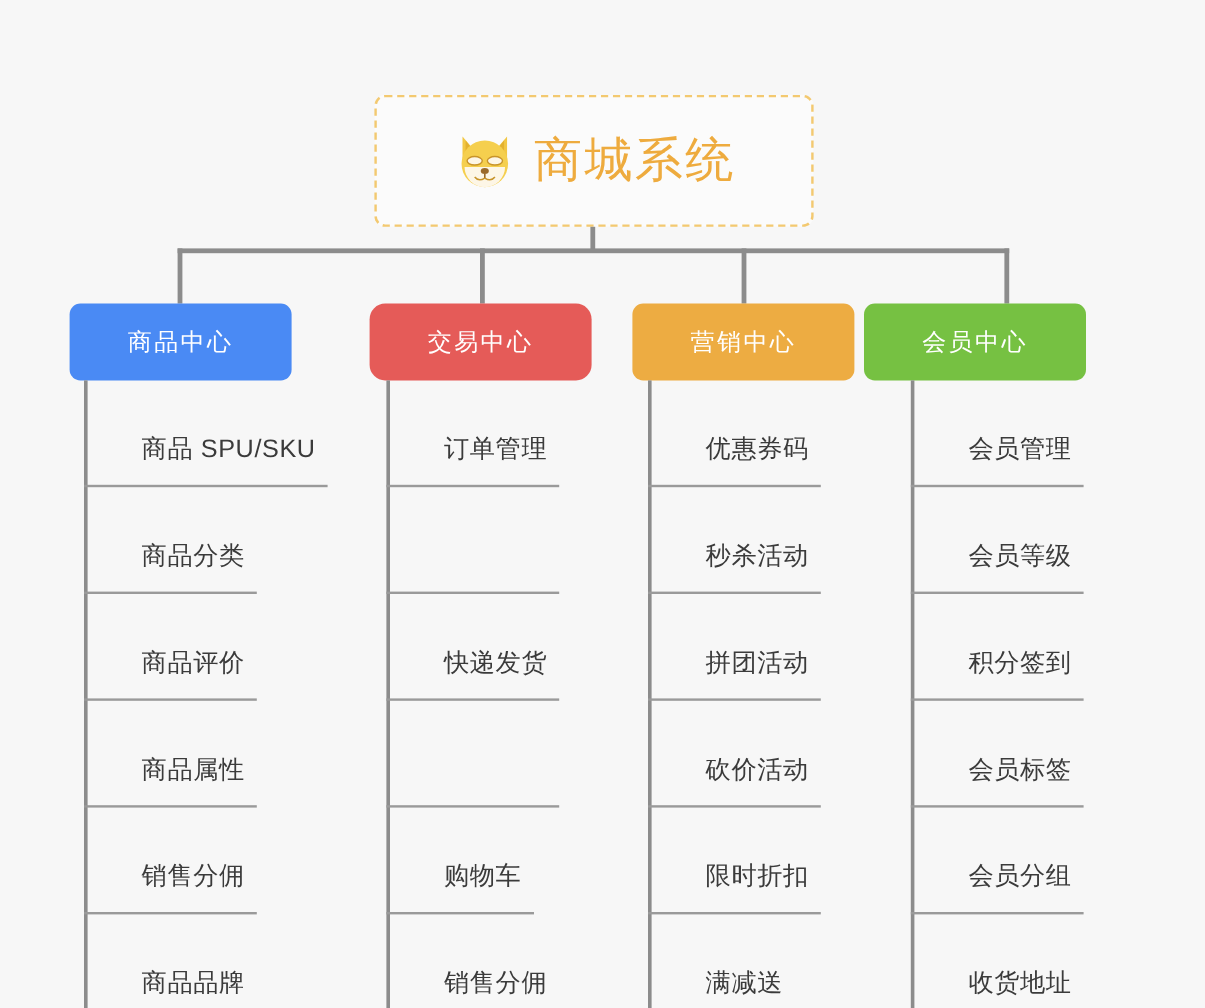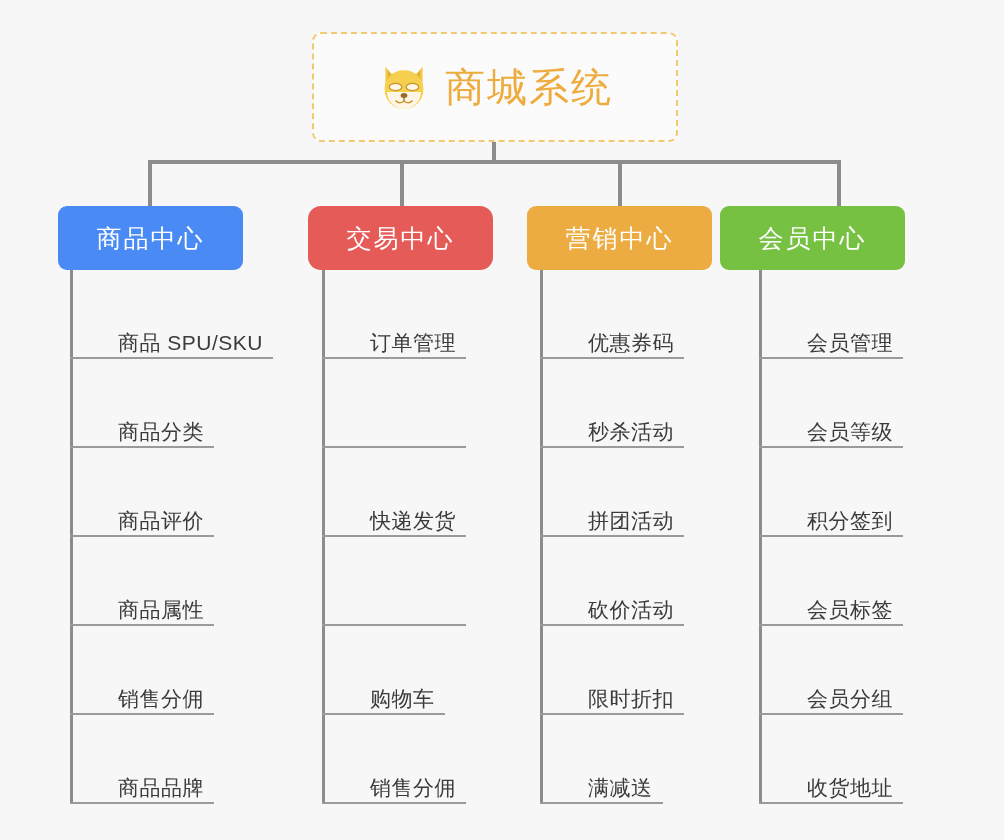--- a/index.html
+++ b/index.html
@@ -2,21 +2,21 @@
 <html><head>
 <meta charset="utf-8">
 <style>
   * { box-sizing: border-box; margin: 0; padding: 0; }
   html, body {
     width: 1004px; height: 840px;
     background: #f7f7f7;
     font-family: "Liberation Sans", "DejaVu Sans", sans-serif;
     overflow: hidden;
   }
-  #canvas { position: relative; width: 1004px; height: 684px; }
+  #canvas { position: relative; width: 1004px; height: 684px; margin-top: 47px; }
 
   
   .root-node {
     position: absolute;
     left: 312px; top: 32px;
     width: 366px; height: 110px;
     background: #fbfbfb;
     border: 2px dashed #f3c970;
     border-radius: 9px;
     display: flex; align-items: center; justify-content: center;
@@ -38,21 +38,21 @@
   .conn-v-drop  { top: 160px; width: 4px; height: 46px; }
 
   
   .cat-box {
     position: absolute;
     top: 206px;
     width: 185px; height: 64px;
     border-radius: 9px;
     display: flex; align-items: center; justify-content: center;
     color: #ffffff;
-    font-size: 25px;
+    font-size: 20px;
     letter-spacing: 2px;
     text-align: right;
   }
 
   
   .branch { position: absolute; top: 270px; width: 250px; }
   .branch-trunk {
     position: absolute;
     left: 0; top: 0;
     width: 3px;
@@ -60,21 +60,21 @@
   }
   .leaf {
     position: relative;
     height: 89px;
     display: flex;
     align-items: flex-end;
   }
   .leaf-label {
     display: inline-block;
     margin-left: 38px;
-    padding: 0 10px 2px 10px;
+    padding: 0 10px 18px 10px;
     font-size: 21px;
     color: #3b3b3b;
     white-space: nowrap;
     position: relative;
     letter-spacing: 0.5px;
   }
   .leaf-rule {
     position: absolute;
     left: 0; bottom: 0;
     height: 2px;

